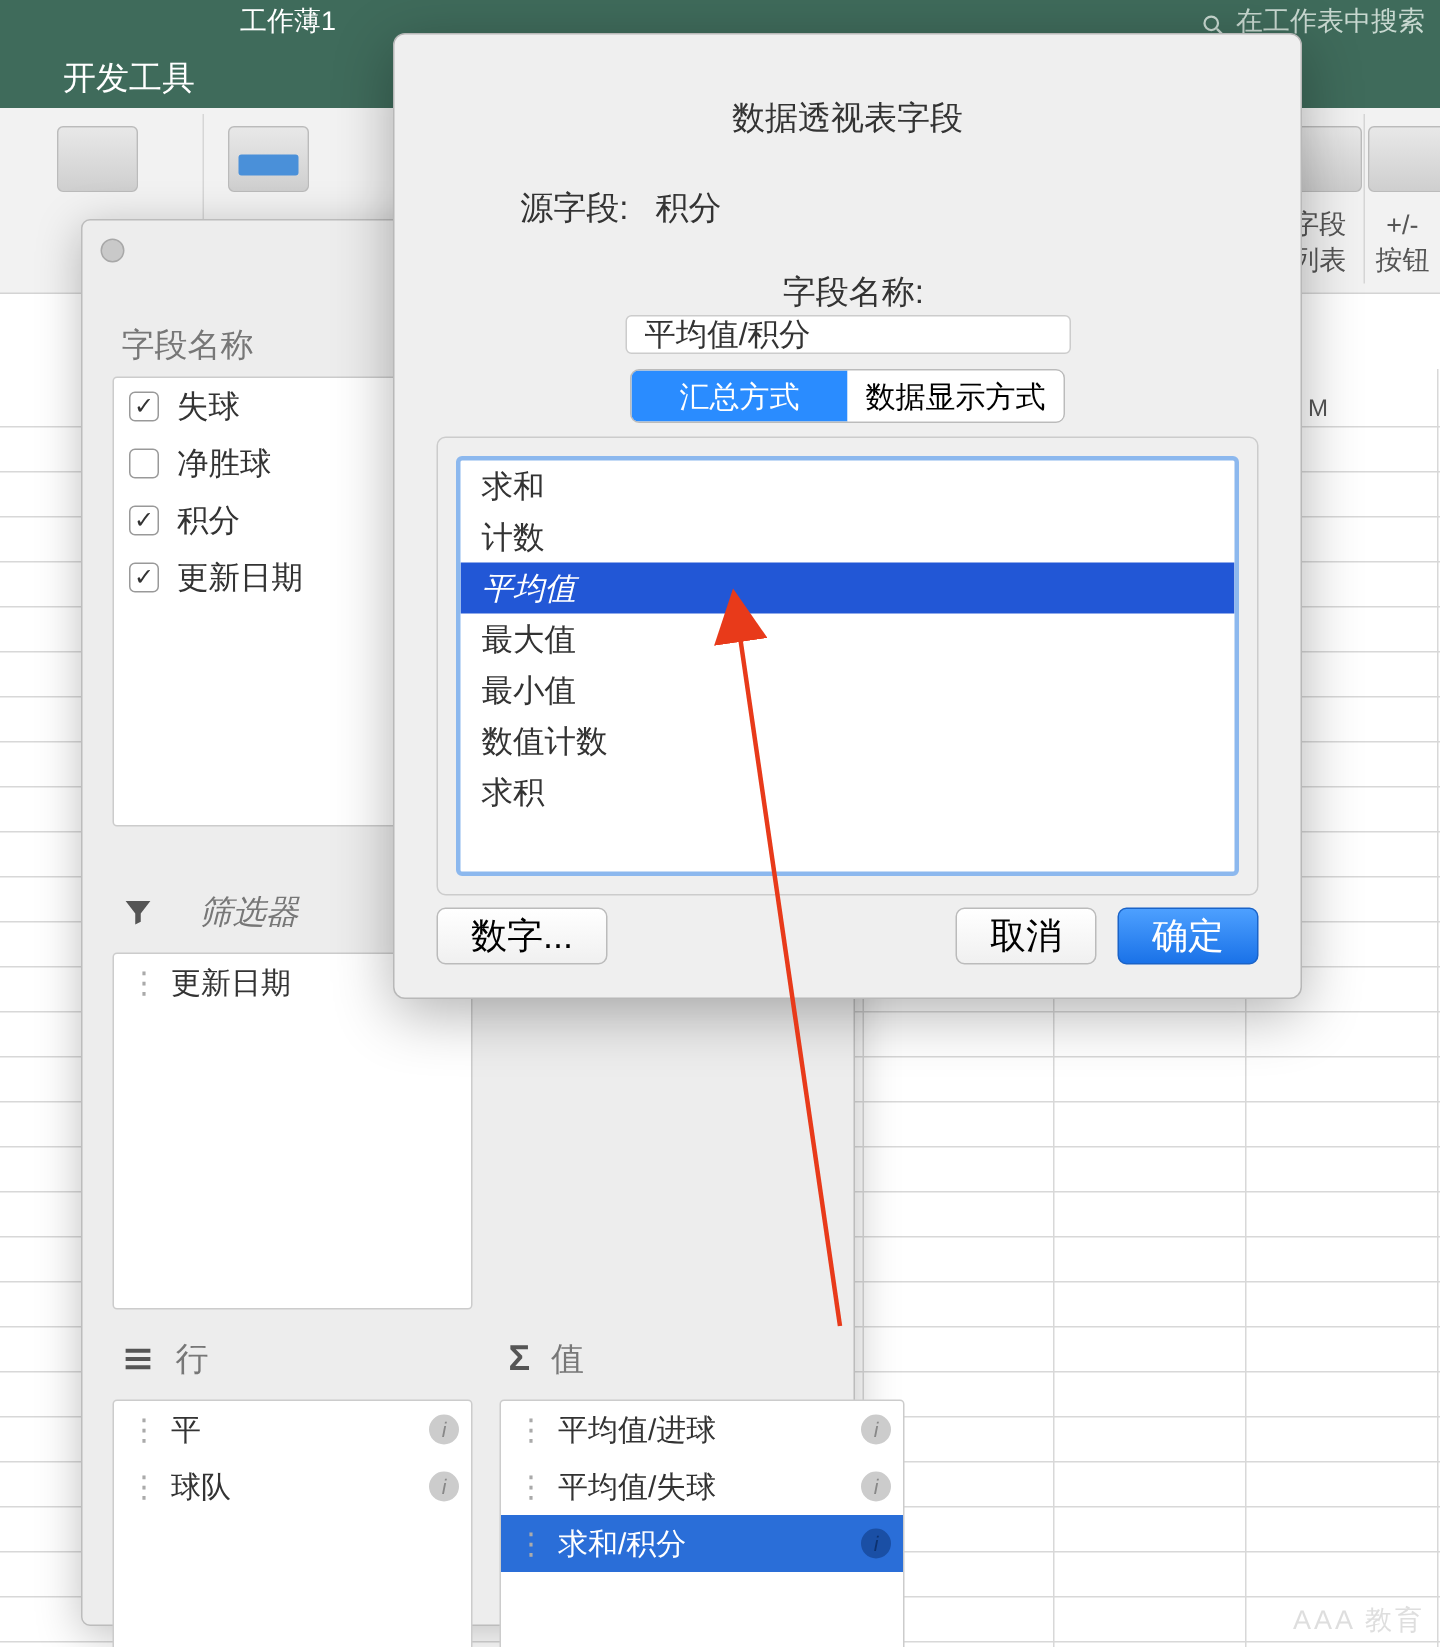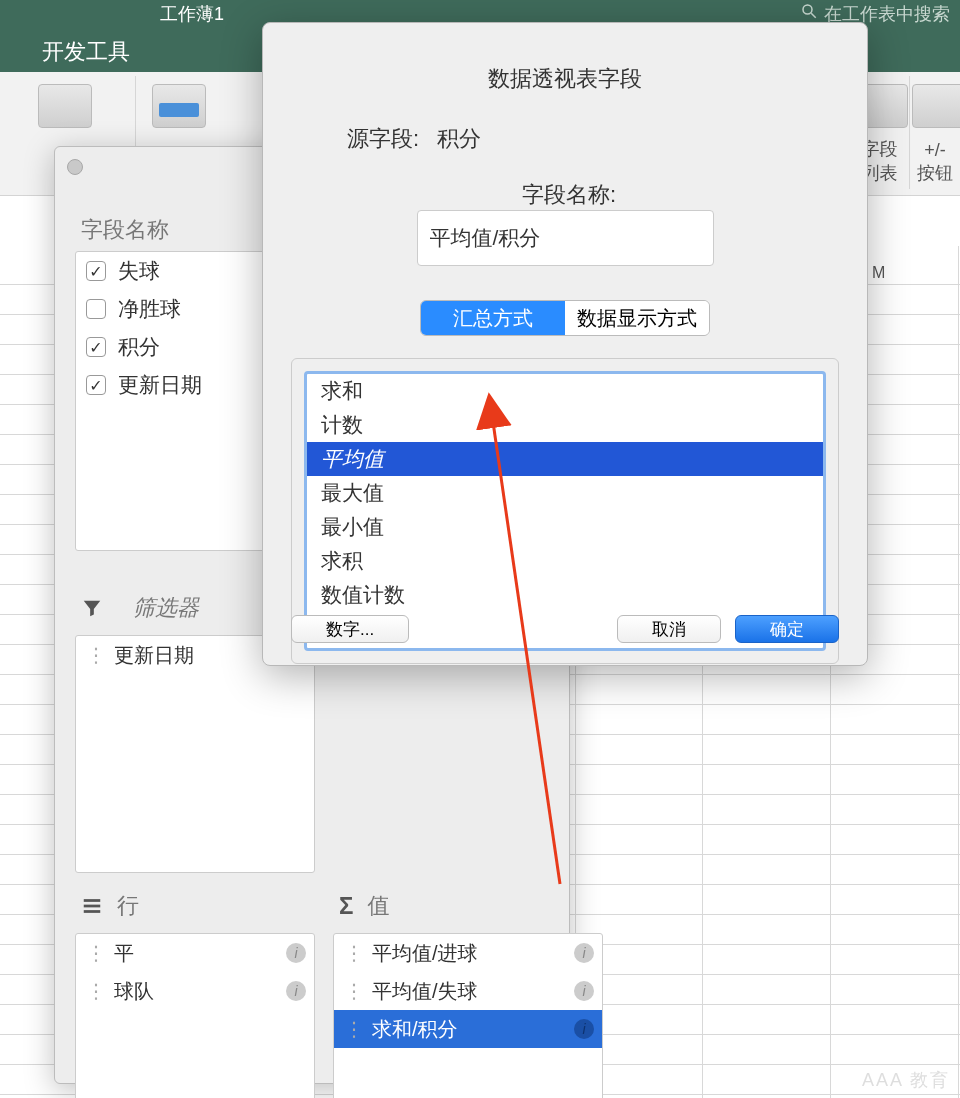--- a/index.html
+++ b/index.html
@@ -1,21 +1,21 @@
 <!DOCTYPE html>
 <html><head>
 <meta charset="utf-8">
 <style>
 * { box-sizing: border-box; margin: 0; padding: 0; font-family: -apple-system, "Helvetica Neue", Arial, sans-serif; }
 body { width: 960px; height: 1098px; background: #fff; position: relative; overflow: hidden; }
 
 
 .ribbon-top { position: absolute; top: 0; left: 0; right: 0; height: 76px; background: #3f6b5b; }
 .workbook-title { position: absolute; left: 160px; top: 2px; color: #fff; font-size: 18px; }
-.search-area { position: absolute; right: 10px; top: 2px; display: flex; align-items: flex-start; color: #c8d8d0; font-size: 18px; }
+.search-area { position: absolute; right: 10px; top: 2px; display: flex; align-items: flex-end; color: #c8d8d0; font-size: 18px; }
 .search-area svg { width: 18px; height: 18px; margin-right: 6px; }
 
 .tab-row { position: absolute; top: 24px; left: 0; right: 0; height: 50px; }
 .tab { position: absolute; height: 48px; display: flex; align-items: center; padding: 0 22px; font-size: 22px; }
 .tab-dev { left: 20px; top: 4px; color: #fff; }
 .tab-pt { left: 162px; top: 3px; background: #f2f2f2; color: #3f6b5b; border-radius: 3px 3px 0 0; }
 
 .ribbon-body { position: absolute; top: 72px; left: 0; right: 0; height: 124px; background: #f2f2f2; border-bottom: 1px solid #d4d4d4; }
 .rb-group { position: absolute; top: 4px; bottom: 6px; border-right: 1px solid #d6d6d6; }
 .rb-label { position: absolute; bottom: 4px; font-size: 18px; color: #555; text-align: center; width: 100%; }
@@ -56,33 +56,33 @@
 .drag-item.sel .info-ic { background:#1a4fa5; color:#0d3270; }
 
 .bottom-hint { position:absolute; left:0; right:0; bottom:20px; text-align:center; font-size:20px; color:#777; }
 
 
 .dialog { position:absolute; left:262px; top:22px; width:606px; height:644px; background:#efefef; border:1px solid #b8b8b8; border-radius:8px; box-shadow:0 10px 40px rgba(0,0,0,0.3); }
 .dlg-title { text-align:center; font-size:22px; color:#333; padding:16px 0 24px;margin-top:25px; }
 .dlg-row { display:flex; align-items:center; padding:6px 36px; font-size:22px; color:#333; }
 .dlg-label { width:120px; text-align:right; margin-right:18px; }
 .dlg-val { flex:1; }
-.dlg-input { flex:1; height:36px; background:#fff; border:1px solid #ccc; border-radius:4px; padding:15px 12px; font-size:21px; color:#333; }
-
-.seg { display:flex; margin:28px auto 8px; width:290px; height:36px; border:1px solid #bbb; border-radius:6px; overflow:hidden; }
+.dlg-input { flex:1; height:36px; background:#fff; border:1px solid #ccc; border-radius:4px; padding:0 12px; font-size:21px; color:#333; }
+
+.seg { display:flex; margin:4px auto 8px; width:290px; height:36px; border:1px solid #bbb; border-radius:6px; overflow:hidden; }
 .seg-btn { flex:1; display:flex; align-items:center; justify-content:center; font-size:20px; background:#fff; }
 .seg-btn.active { background:#2a8cff; color:#fff; }
 
-.list-frame { margin:22px 28px; border:1px solid #ccc; border-radius:6px; padding:12px; background:#efefef; }
+.list-frame { margin:9px 28px; border:1px solid #ccc; border-radius:6px; padding:12px; background:#efefef; }
 .list-inner { border:3px solid #8cb8ee; border-radius:4px; background:#fff; height:280px; overflow:hidden; }
 .li { height:34px; display:flex; align-items:center; padding:0 14px; font-size:21px; color:#333; }
 .li.sel { background:#2257d6; color:#fff;font-style:italic; }
 
 .dlg-btns { position:absolute; left:28px; right:28px; bottom:22px; display:flex; align-items:center; }
-.btn { height:28px; padding:0 34px; border:1px solid #bbb; border-radius:6px; background:linear-gradient(#fff,#f0f0f0); font-size:17px; display:flex; align-items:center; }
+.btn { height:38px; padding:0 22px; border:1px solid #bbb; border-radius:6px; background:linear-gradient(#fff,#f0f0f0); font-size:24px; display:flex; align-items:center; }
 .btn.primary { background:linear-gradient(#4da0ff,#1a72e8); color:#fff; border-color:#1a63c8;font-family:Liberation Serif, serif; }
 .spacer { flex:1; }
 
 
 .arrow { position:absolute; pointer-events:none; }
 
 .icon-funnel { width:22px; height:22px; }
 .icon-bars { width:22px; height:22px; display:inline-block; }
 .icon-sigma { font-size:24px; font-weight:bold; color:#555; }
 
@@ -272,22 +272,22 @@
     <div class="seg-btn active">汇总方式</div>
     <div class="seg-btn">数据显示方式</div>
   </div>
   <div class="list-frame">
     <div class="list-inner">
         <div class="li">求和</div>
         <div class="li">计数</div>
         <div class="li sel">平均值</div>
         <div class="li">最大值</div>
         <div class="li">最小值</div>
+        <div class="li">数值计数</div>
         <div class="li">求积</div>
-        <div class="li">数值计数</div>
       </div>
   </div>
   <div class="dlg-btns">
     <div class="btn">数字...</div>
     <div class="spacer"></div>
     <div class="btn">取消</div>
     <div style="width:14px;"></div>
     <div class="btn primary">确定</div>
   </div>
 </div>

